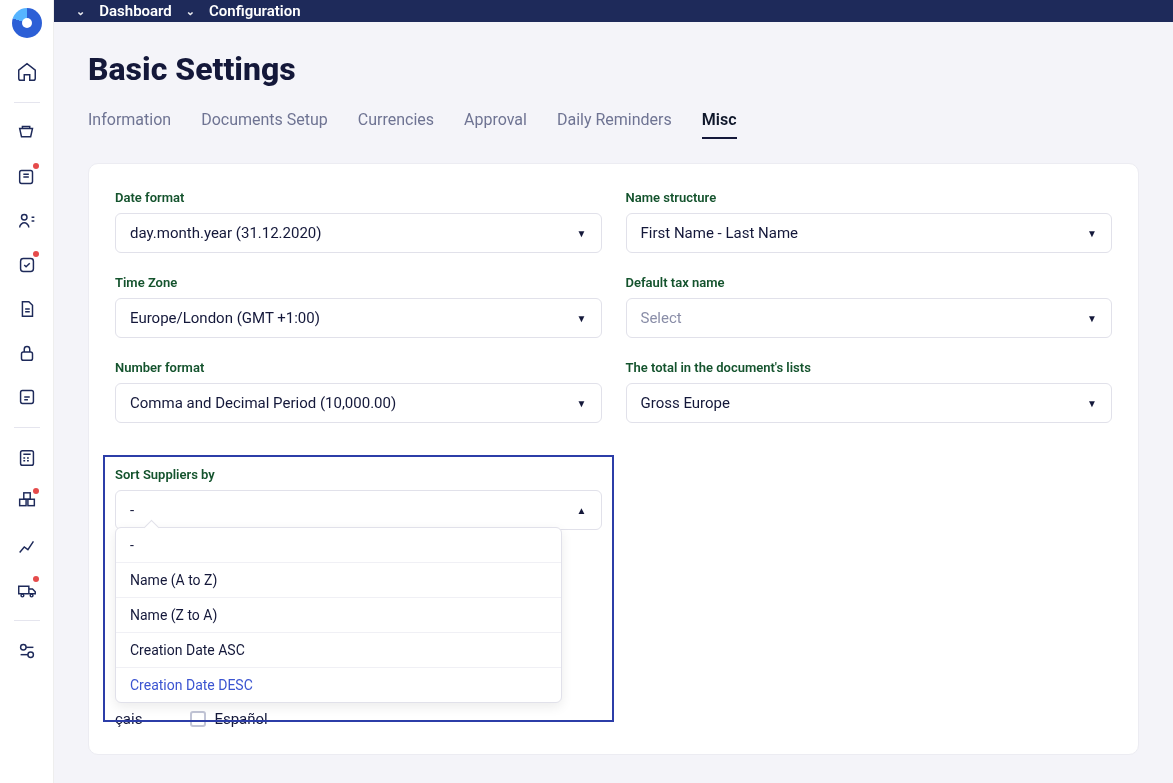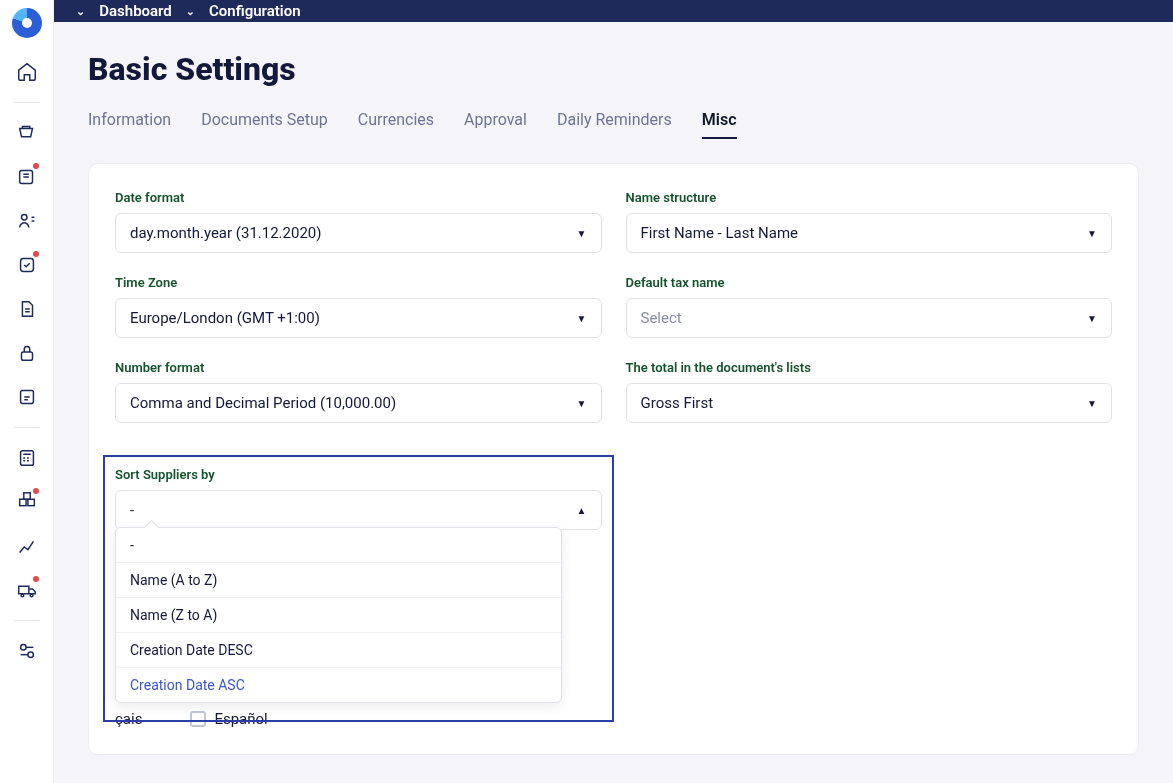--- a/index.html
+++ b/index.html
@@ -323,38 +323,38 @@
         <div>
           <span class="field-label">Number format</span>
           <div class="select">
             <span>Comma and Decimal Period (10,000.00)</span>
             <span class="caret">▼</span>
           </div>
         </div>
         <div>
           <span class="field-label">The total in the document's lists</span>
           <div class="select">
-            <span>Gross First</span>
+            <span>Gross Europe</span>
             <span class="caret">▼</span>
           </div>
         </div>
 
         <div class="sort-wrapper">
           <div class="highlight-box">
             <span class="field-label">Sort Suppliers by</span>
             <div class="select">
               <span>-</span>
               <span class="caret">▲</span>
             </div>
             <div class="dropdown">
               <div class="dropdown-item">-</div>
               <div class="dropdown-item">Name (A to Z)</div>
               <div class="dropdown-item">Name (Z to A)</div>
+              <div class="dropdown-item">Creation Date ASC</div>
               <div class="dropdown-item">Creation Date DESC</div>
-              <div class="dropdown-item">Creation Date ASC</div>
             </div>
 
             <div style="height:180px"></div>
           </div>
         </div>
       </div>
 
       <div class="lang-row">
         <div class="lang-opt">
           <span>çais</span>

